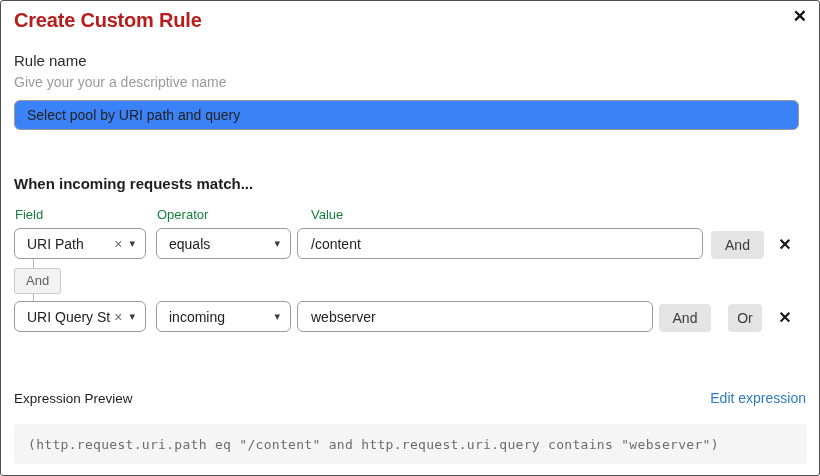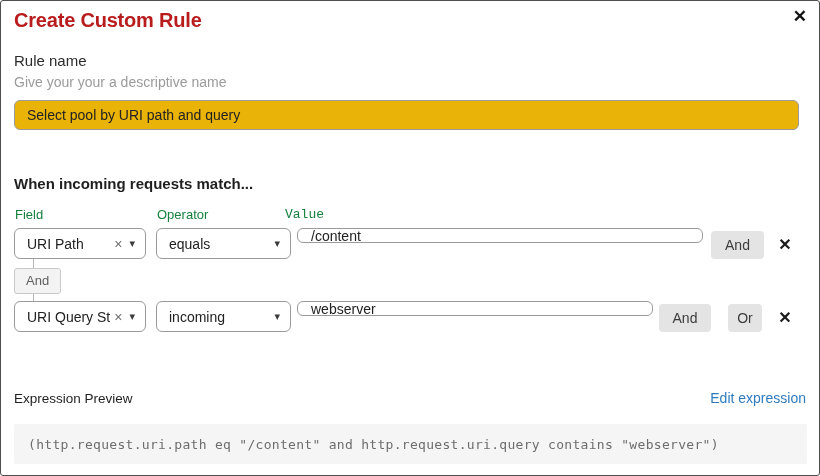--- a/index.html
+++ b/index.html
@@ -34,48 +34,48 @@
   .rule-helper {
     position: absolute; left: 13px; top: 73px;
     font-size: 14px; color: #9b9b9b;
   }
   .rule-input {
     position: absolute; left: 13px; top: 99px;
     width: 785px; height: 30px;
     border: 1px solid #9a9a9a; border-radius: 6px;
     padding: 0 12px; font-size: 14px; color: #222;
     font-family: "Liberation Sans", sans-serif;
-    outline: none; background: #eab308;
+    outline: none; background: #3b82f6;
   }
 
   .section-heading {
     position: absolute; left: 13px; top: 174px;
     font-size: 15px; font-weight: 700; color: #1f1f1f;
   }
 
   .col-label { position: absolute; top: 206px; font-size: 13px; color: #15803d; }
   .col-label.field { left: 14px; }
   .col-label.operator { left: 156px; }
-  .col-label.value { left: 284px; font-family: Liberation Mono, monospace; }
+  .col-label.value { left: 310px; }
 
   .select-box {
     position: absolute; height: 31px;
     border: 1px solid #9a9a9a; border-radius: 6px;
     background: #fff;
     display: flex; align-items: center;
     padding: 0 10px 0 12px;
     font-size: 14px; color: #222;
     cursor: pointer;
   }
   .select-box .sel-text { flex: 1; white-space: nowrap; overflow: hidden; }
   .select-box .clear-x { font-size: 14px; color: #6e6e6e; margin: 0 7px 0 4px; line-height: 1; }
   .select-box .caret { font-size: 11px; color: #3a3a3a; line-height: 1; }
 
   .value-input {
-    position: absolute; height: 15px;
+    position: absolute; height: 31px;
     border: 1px solid #9a9a9a; border-radius: 6px;
     padding: 0 13px; font-size: 14px; color: #222;
     font-family: "Liberation Sans", sans-serif;
     outline: none; background: #fff;
   }
 
   .gray-btn {
     position: absolute; height: 28px;
     background: #e4e4e4; border: none; border-radius: 4px;
     font-size: 14px; color: #3c3c3c;

